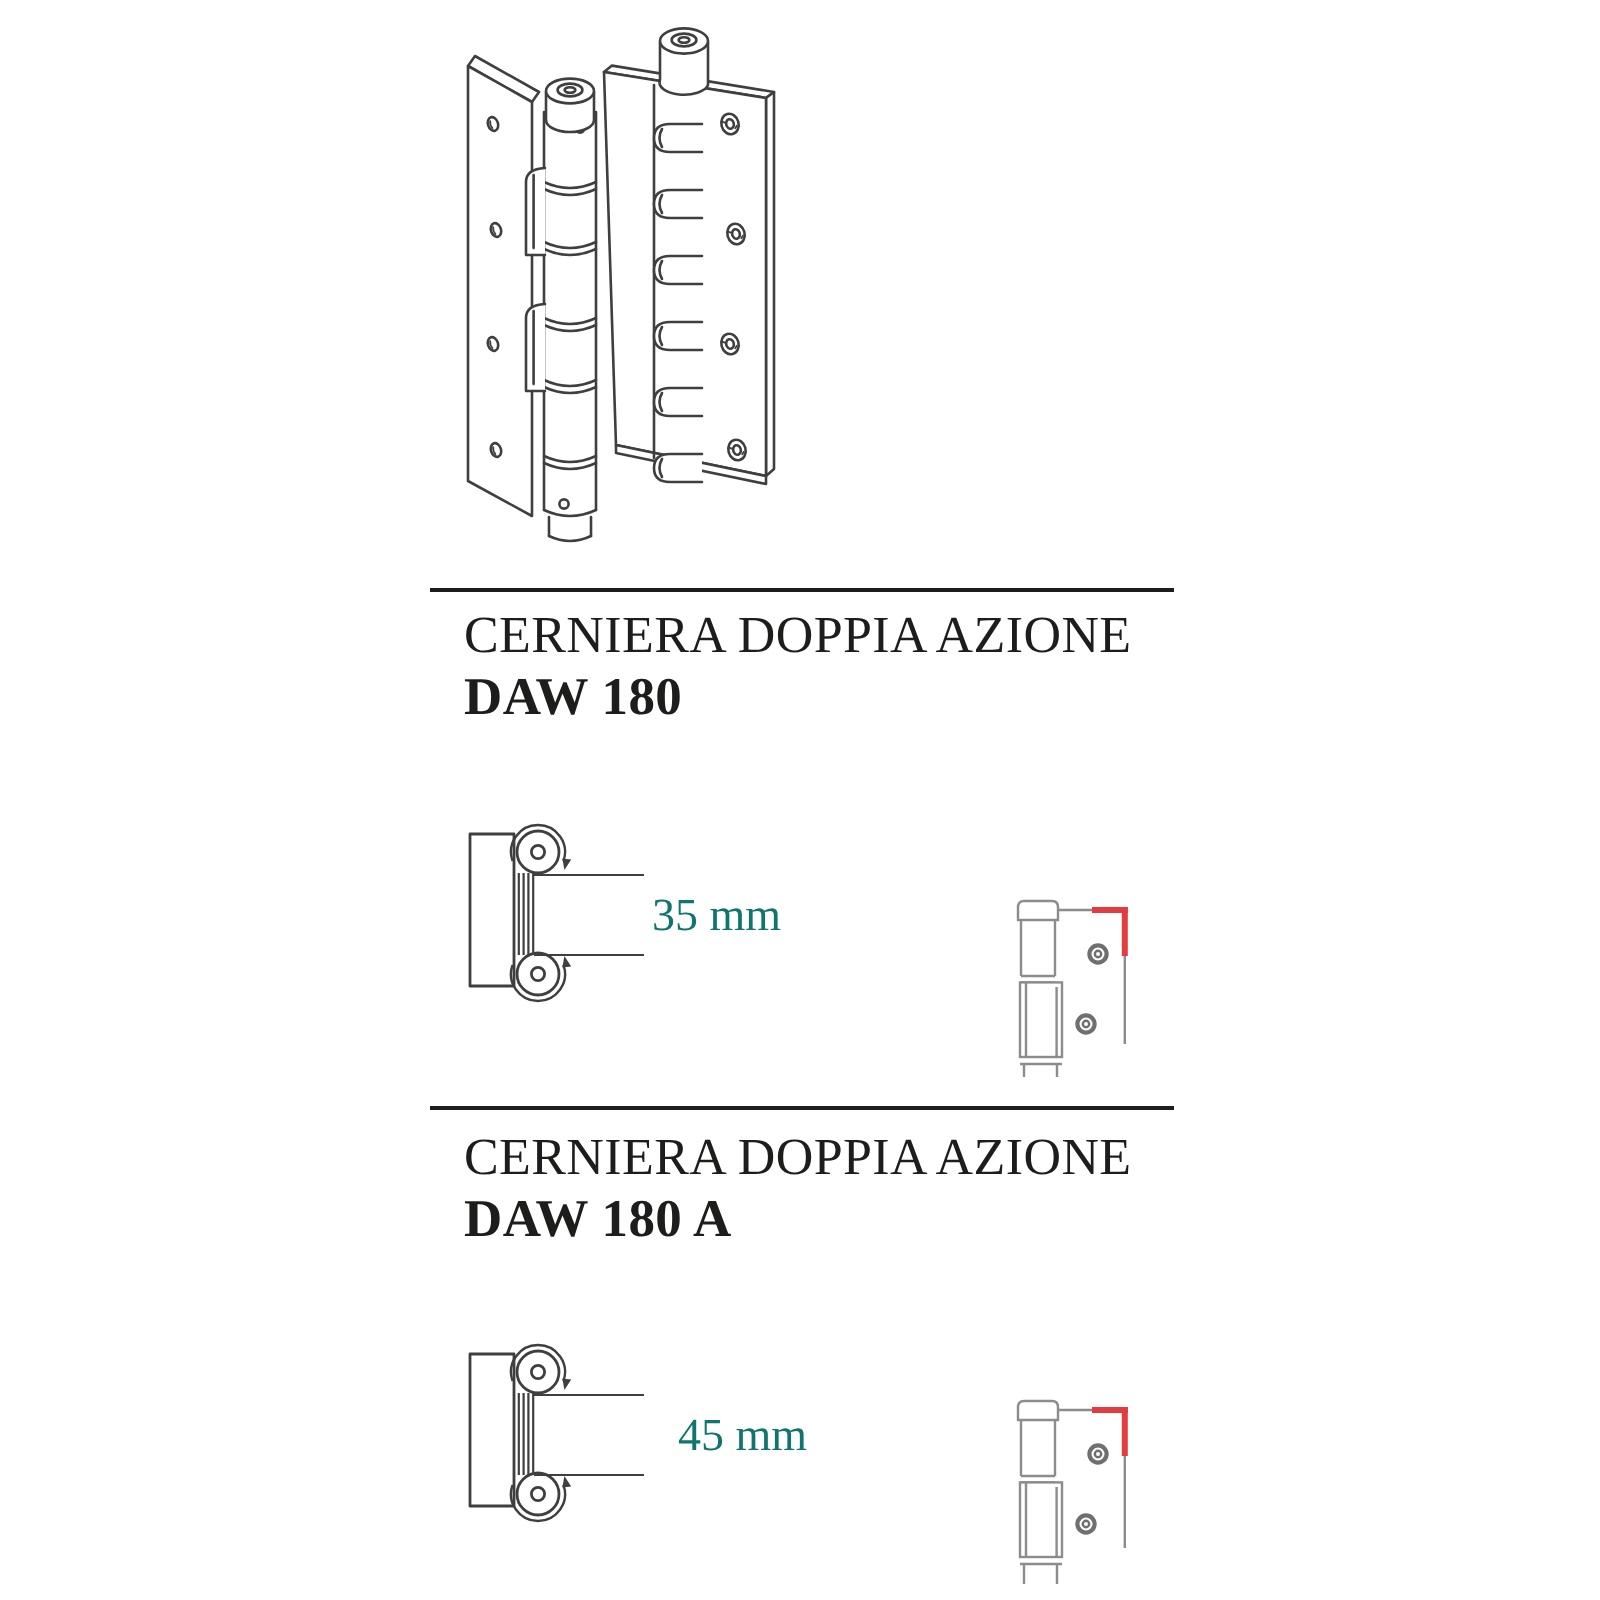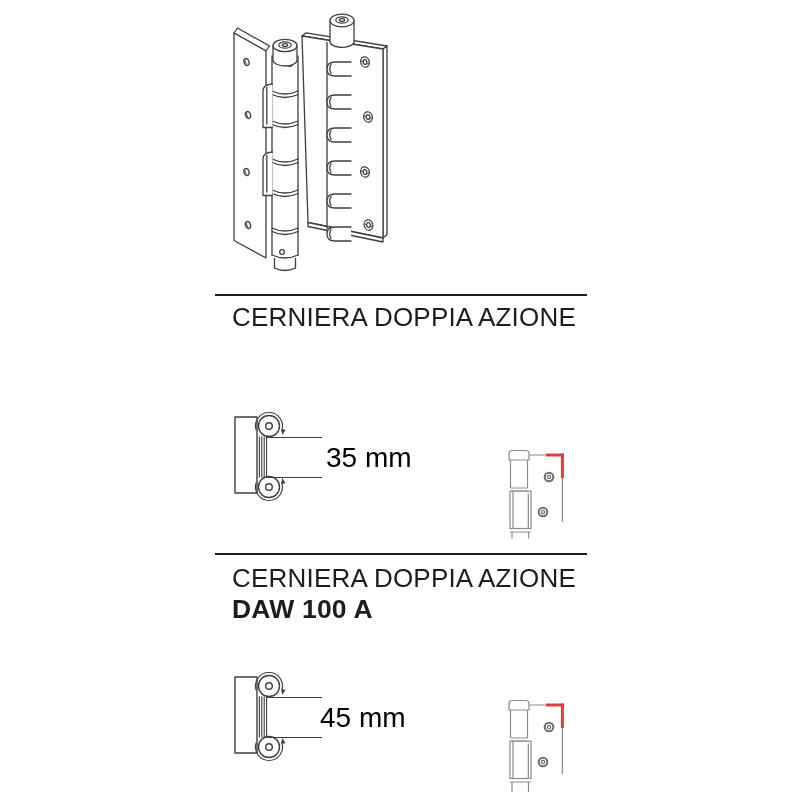--- a/index.html
+++ b/index.html
@@ -1,23 +1,23 @@
 <!DOCTYPE html>
 <html><head>
 <meta charset="utf-8">
 <style>
   html,body{margin:0;padding:0;background:#ffffff;}
   #page{position:relative;width:800px;height:800px;background:#ffffff;overflow:hidden;
-        font-family:Liberation Sans, sans-serif;color:#1d1d1b;}
+        font-family:Liberation Serif, serif;color:#1d1d1b;}
   .abs{position:absolute;}
   .divider{position:absolute;left:215px;width:372px;height:2px;background:#1d1d1b;}
   .section-title{position:absolute;left:232px;width:370px;font-size:26px;line-height:31px;
                  letter-spacing:0.2px;color:#1d1d1b;white-space:nowrap;}
   .section-title .code{font-weight:700;font-size:26.5px;}
-  .dim-label{position:absolute;font-size:28px;line-height:24px;color:#000000;white-space:nowrap;}
+  .dim-label{position:absolute;font-size:23px;line-height:24px;color:#0f766e;white-space:nowrap;}
   svg{display:block;}
 </style>
 </head>
 <body>
 
 <div id="page">
 
   <svg class="abs" style="left:220px;top:0px" width="190" height="280" viewBox="0 0 190 280">
     <g fill="none" stroke="#3f3f3f" stroke-width="1.3" stroke-linejoin="round" stroke-linecap="round">
 
@@ -125,20 +125,21 @@
         <path d="M52.5,152 Q43,152.5 43,159 L43,195.5 L52.5,195.5" fill="#fff"></path>
         <path d="M46.8,155.5 L46.8,192"></path>
       </g>
     </g>
   </svg>
 
   <div class="divider" style="top:294px"></div>
 
   <div class="section-title" style="top:302px">
     <div>CERNIERA DOPPIA AZIONE</div>
+    <div class="code">DAW 180</div>
   </div>
 
   <svg class="abs" style="left:225px;top:405px" width="170" height="110" viewBox="0 0 170 110">
     <g fill="none" stroke="#3f3f3f" stroke-width="1.4" stroke-linejoin="round">
       <rect x="10" y="12" width="22" height="76" fill="#fff"></rect>
       <path d="M31.3,25.6 A13.5,13.5 0 1 1 56.7,25.6" stroke-width="1.2"></path>
       <path d="M31.3,77.4 A13.5,13.5 0 1 0 56.7,77.4" stroke-width="1.2"></path>
       <circle cx="44" cy="21" r="10.5" fill="#fff"></circle>
       <circle cx="44" cy="21" r="3.3"></circle>
       <circle cx="44" cy="82" r="10.5" fill="#fff"></circle>
@@ -174,41 +175,41 @@
         <circle cx="47" cy="29" r="1.6" stroke-width="1.2"></circle>
       <circle cx="41" cy="64" r="4.3" stroke-width="2.1"></circle>
         <circle cx="41" cy="64" r="1.6" stroke-width="1.2"></circle>
     </g>
   </svg>
 
   <div class="divider" style="top:553px"></div>
 
   <div class="section-title" style="top:563px">
     <div>CERNIERA DOPPIA AZIONE</div>
-    <div class="code">DAW 100 A</div>
+    <div class="code">DAW 180 A</div>
   </div>
 
   <svg class="abs" style="left:225px;top:665px" width="170" height="110" viewBox="0 0 170 110">
     <g fill="none" stroke="#3f3f3f" stroke-width="1.4" stroke-linejoin="round">
       <rect x="10" y="12" width="22" height="76" fill="#fff"></rect>
       <path d="M31.3,25.6 A13.5,13.5 0 1 1 56.7,25.6" stroke-width="1.2"></path>
       <path d="M31.3,77.4 A13.5,13.5 0 1 0 56.7,77.4" stroke-width="1.2"></path>
       <circle cx="44" cy="21" r="10.5" fill="#fff"></circle>
       <circle cx="44" cy="21" r="3.3"></circle>
       <circle cx="44" cy="82" r="10.5" fill="#fff"></circle>
       <circle cx="44" cy="82" r="3.3"></circle>
       <path d="M34.4,31.5 V72.5 M36.8,31.5 V72.5 M39.2,31.5 V72.5 M41.6,31.5 V72.5" stroke-width="1.1"></path>
       <path d="M42,32.5 H97 M42,72.5 H97" stroke-width="1.1"></path>
     </g>
     <g fill="#3f3f3f">
       <polygon points="56.2,24.2 60.6,24.8 57.2,30"></polygon>
       <polygon points="56.2,78.8 60.6,78.2 57.2,73"></polygon>
     </g>
   </svg>
-  <div class="dim-label" style="left:320px;top:706px">45 mm</div>
+  <div class="dim-label" style="left:339px;top:706px">45 mm</div>
 
   <svg class="abs" style="left:502px;top:698px" width="75" height="102" viewBox="0 0 75 102">
     <g fill="none" stroke="#8c8c8c" stroke-width="1.2">
       <path d="M27,7 H61"></path>
       <path d="M60.4,30 V76"></path>
       <g>
         <path d="M7,12 V5.5 Q7,2.5 10,2.5 H24 Q27,2.5 27,5.5 V12 Z" fill="#fff"></path>
         <path d="M8.5,12 V40 M25.5,12 V40 M8.5,40 H25.5 M8.5,43.2 H25.5"></path>
         <rect x="8" y="43.2" width="21" height="37.3" fill="#fff"></rect>
         <path d="M11,43.2 V80.5 M26.3,45.5 V80.5"></path>

